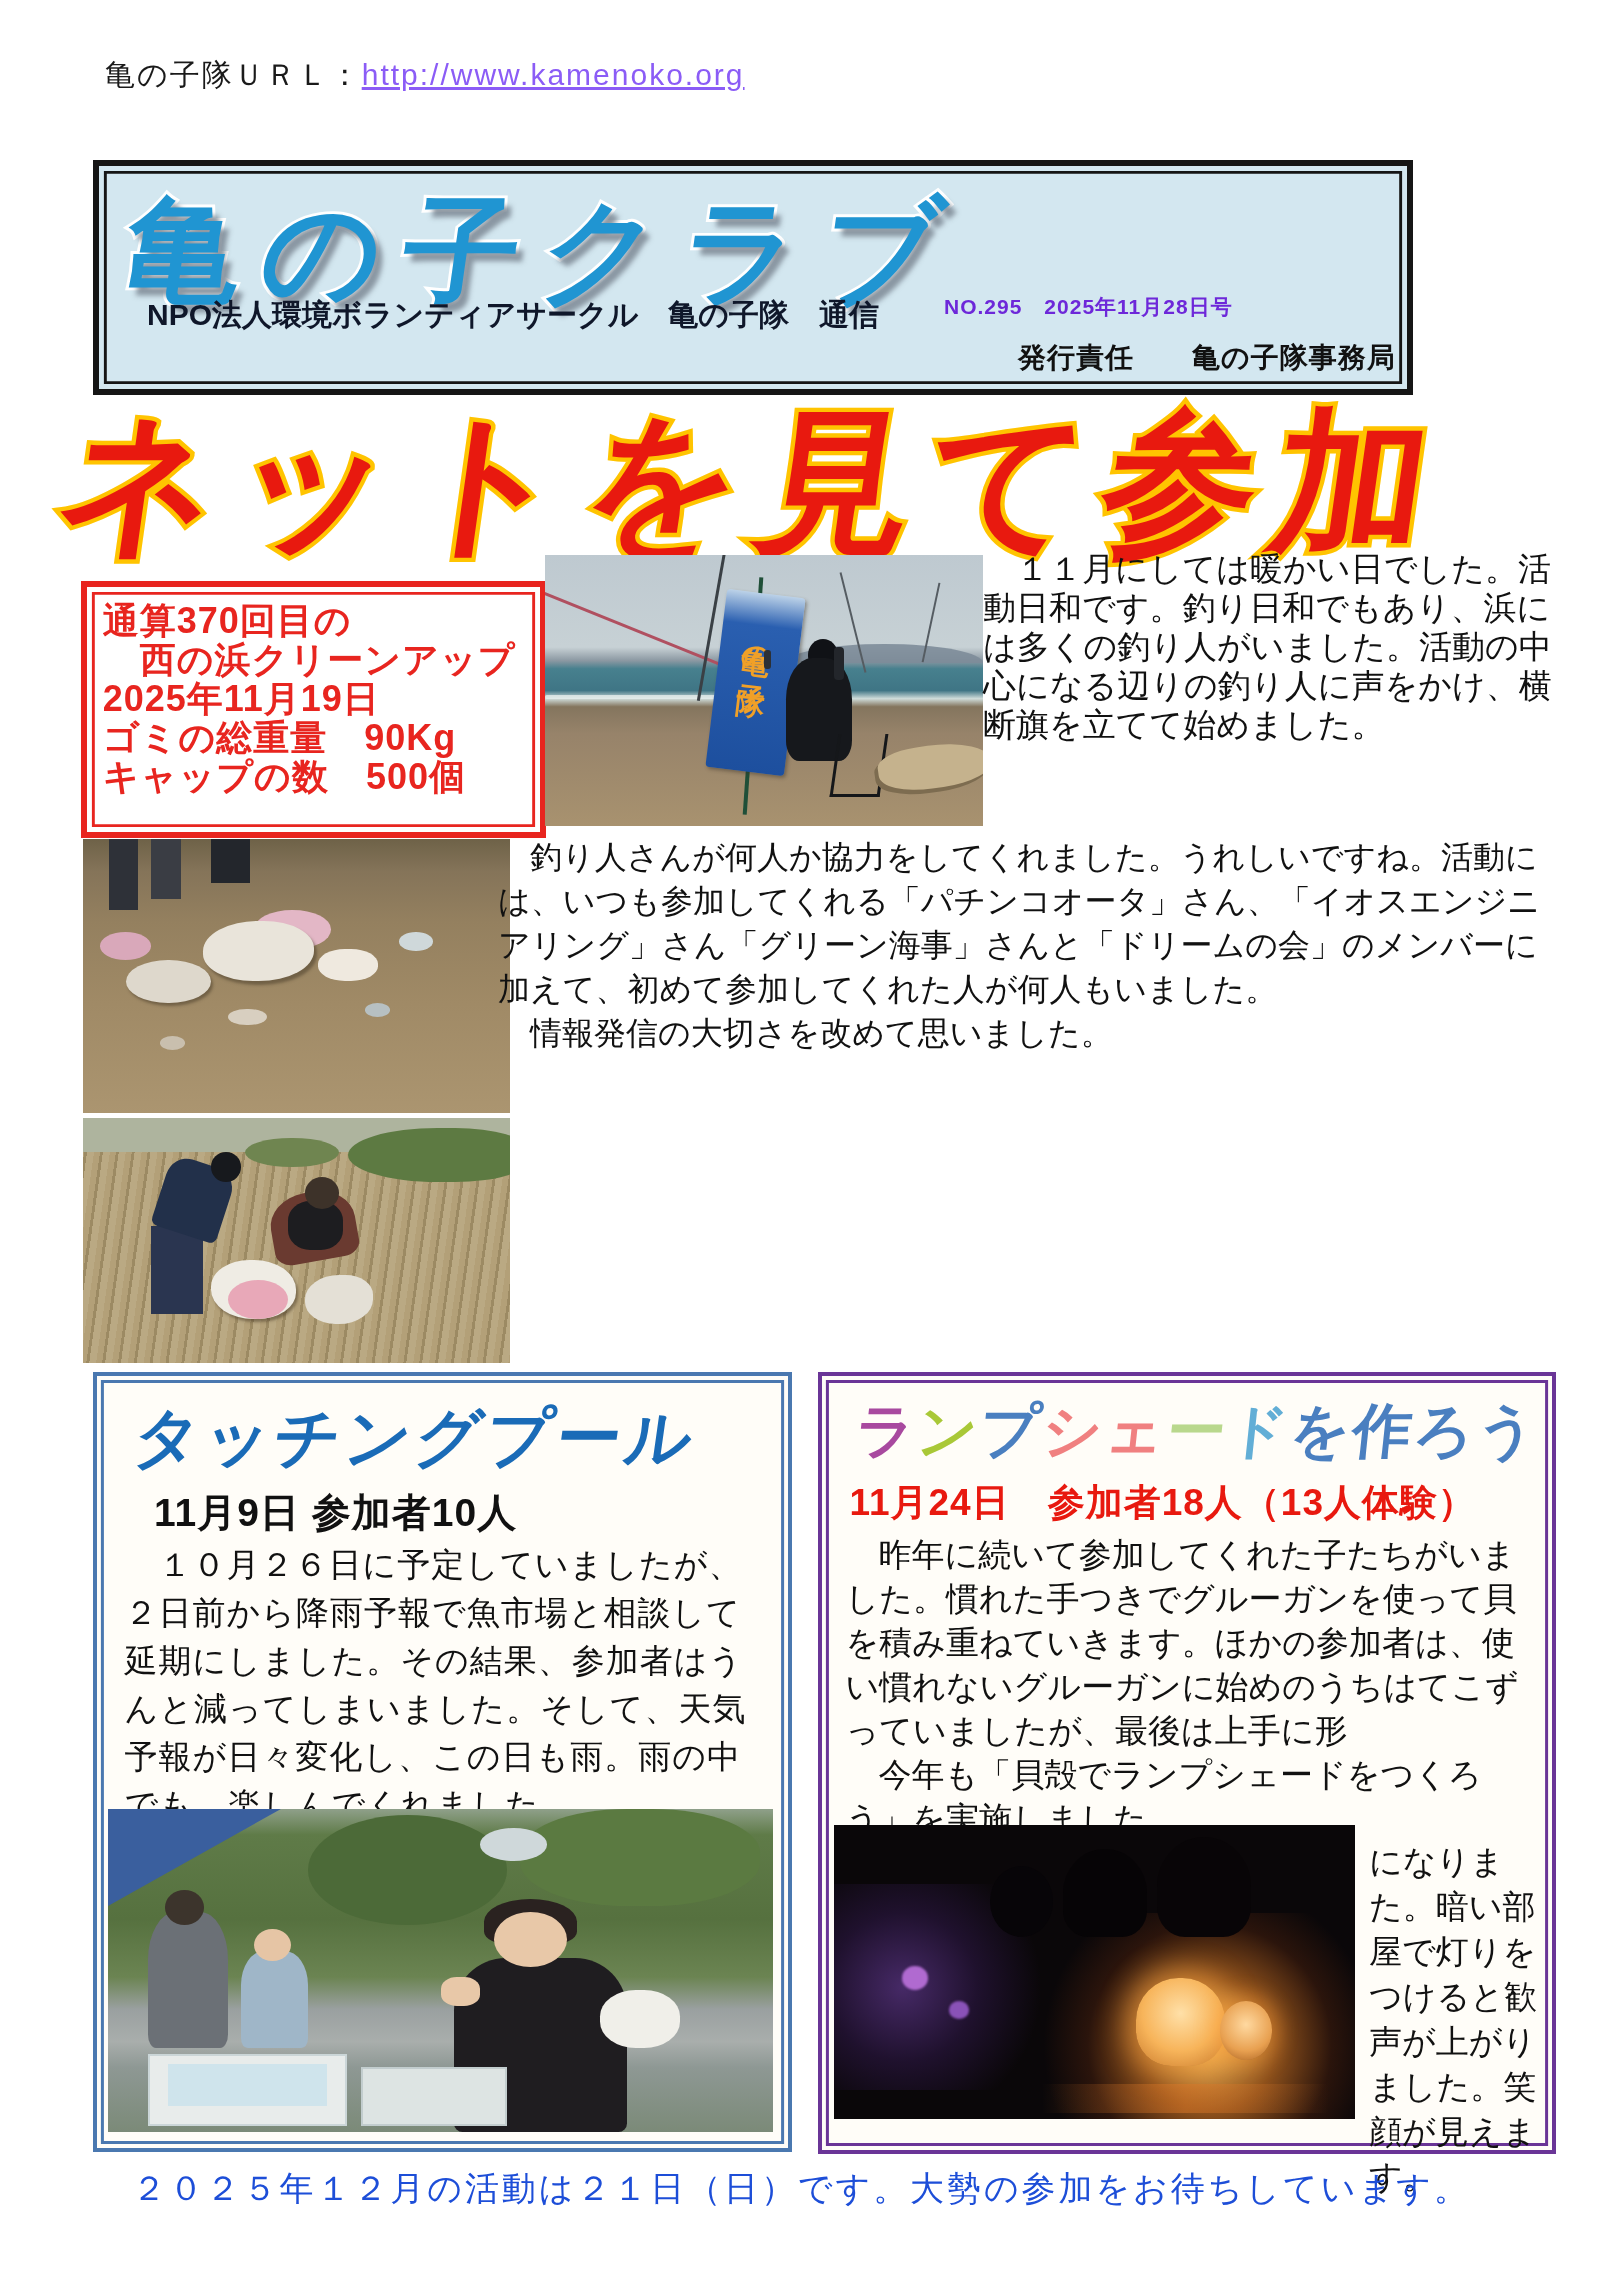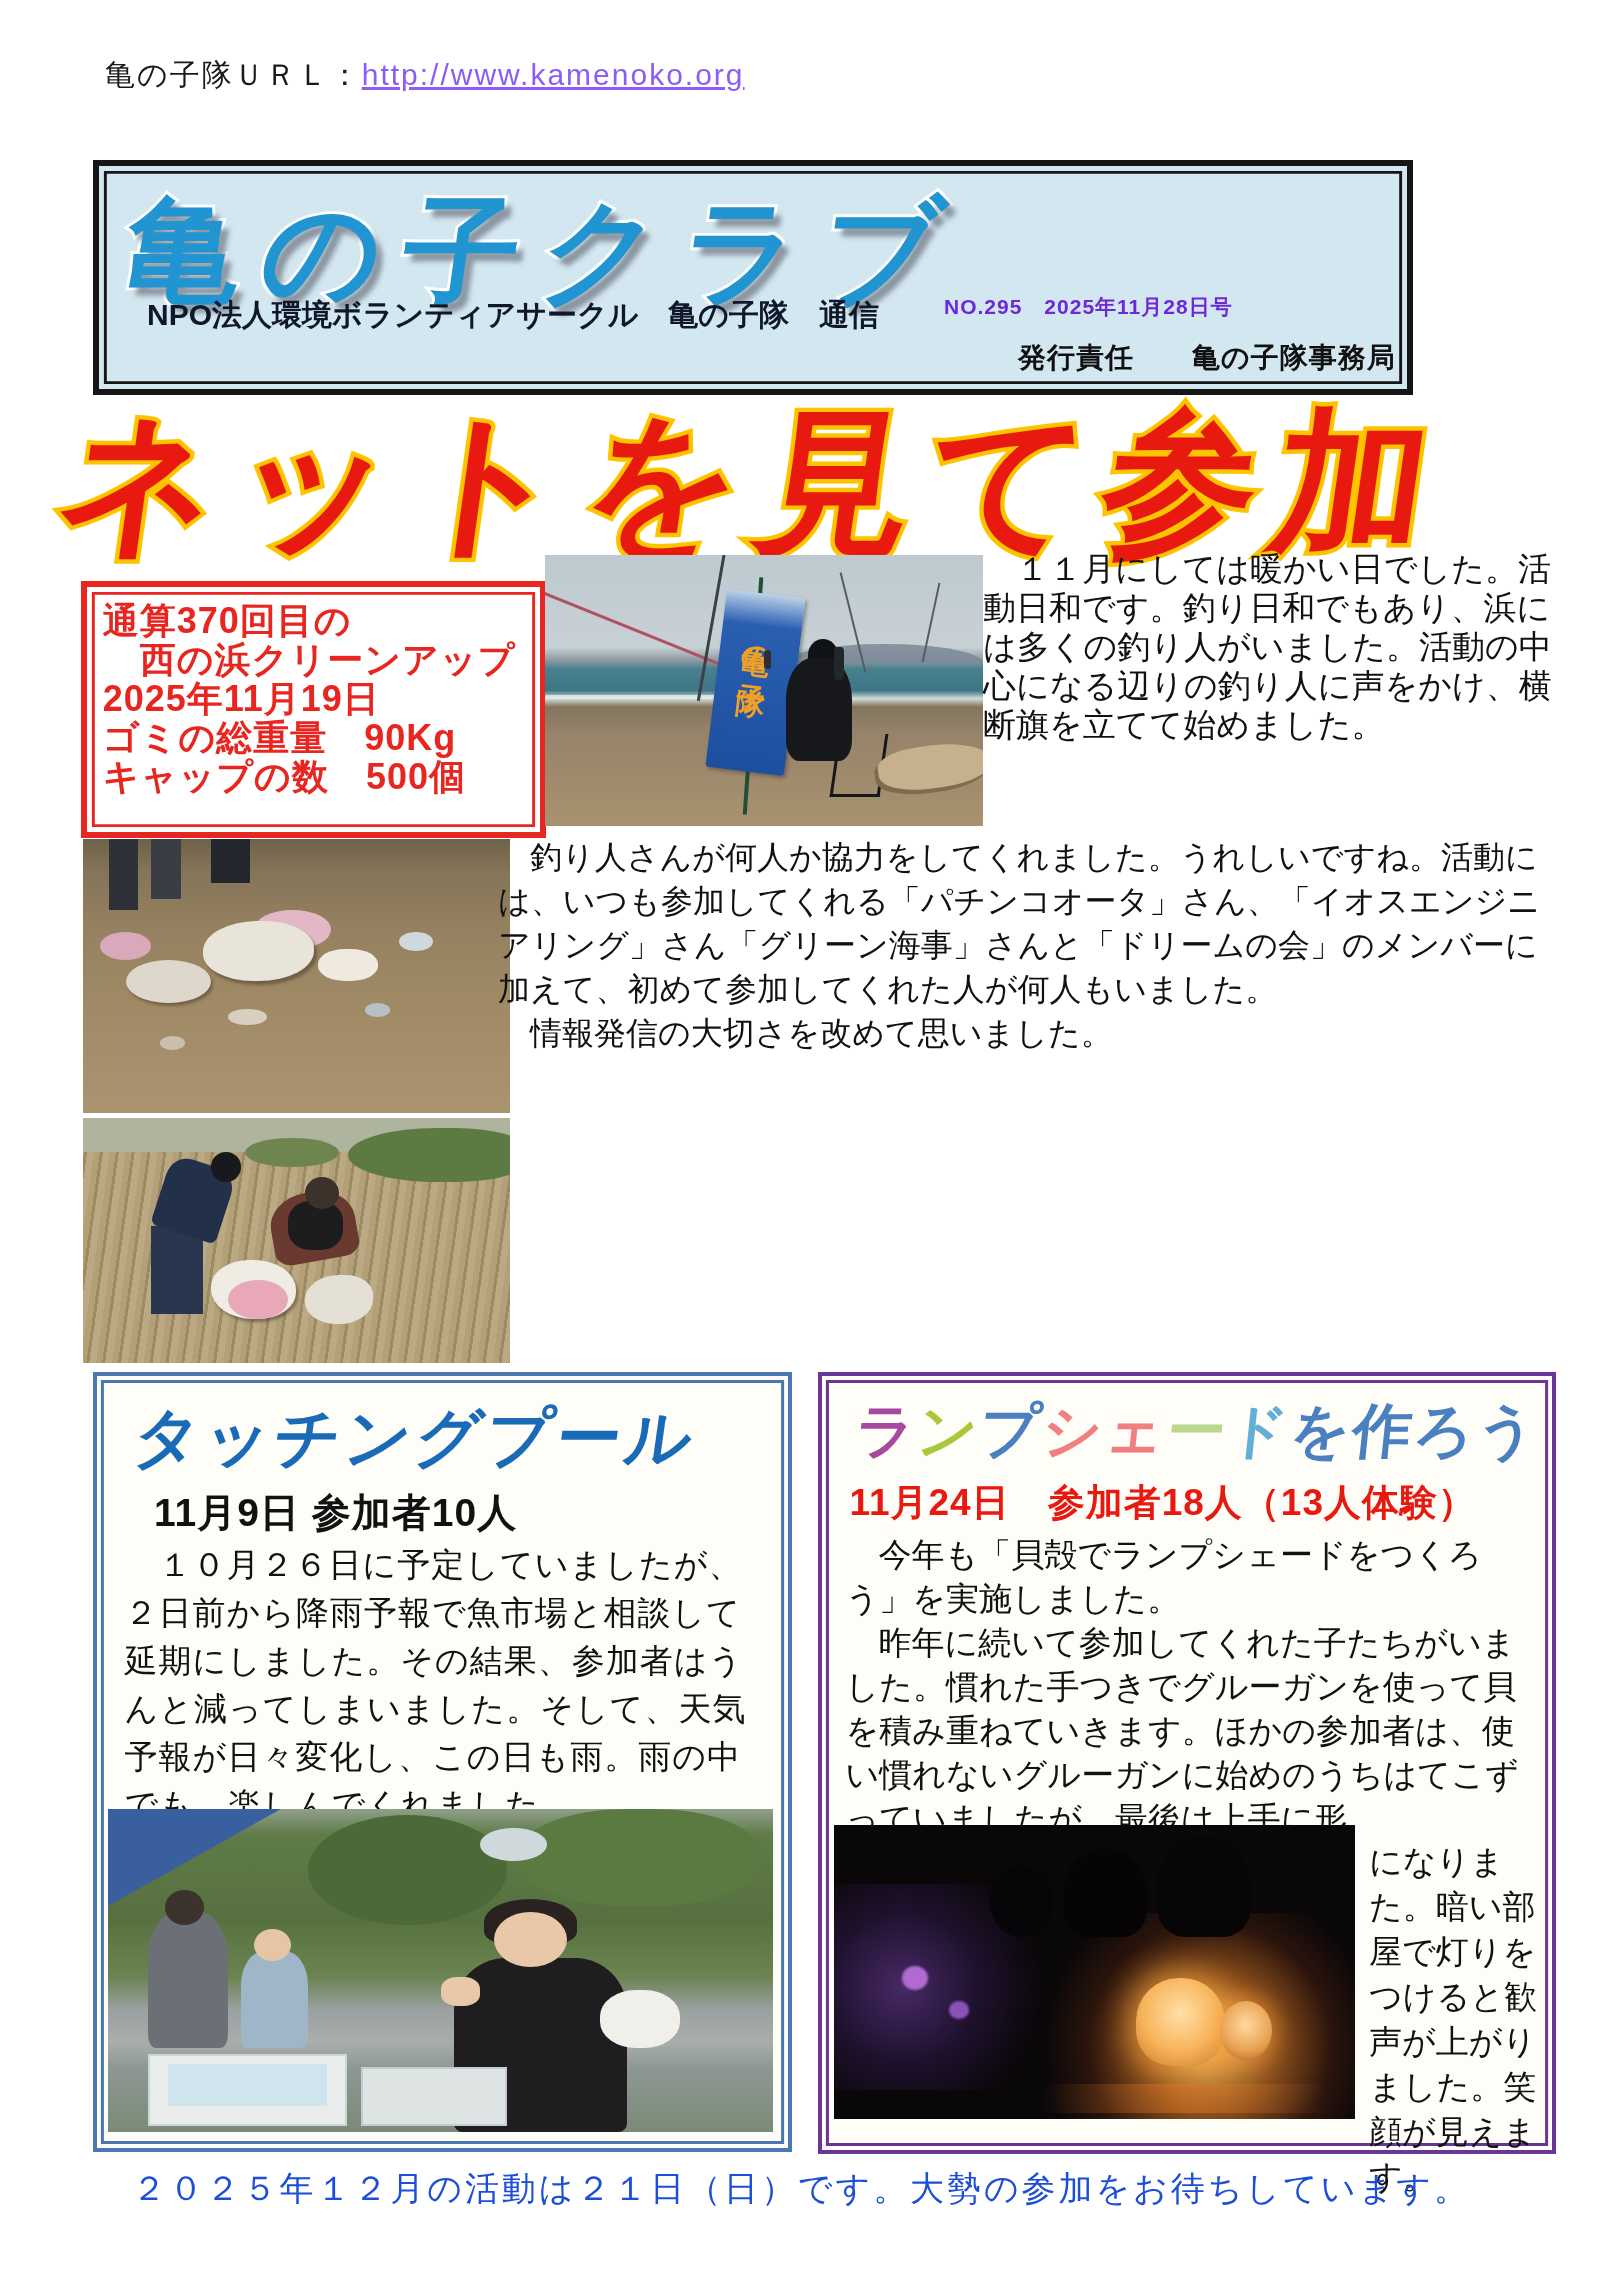--- a/index.html
+++ b/index.html
@@ -241,22 +241,22 @@
     <div class="bagwhite"></div>
     <div class="box1"></div>
     <div class="box1in"></div>
     <div class="box2"></div>
   </div>
 
   <div class="abs purplebox">
     <div class="ls-title"><span style="color: rgb(168, 73, 159);">ラ</span><span style="color: rgb(169, 200, 55);">ン</span><span style="color: rgb(74, 127, 192);">プ</span><span style="color: rgb(240, 128, 128);">シ</span><span style="color: rgb(240, 128, 128);">ェ</span><span style="color: rgb(185, 216, 141);">ー</span><span style="color: rgb(98, 174, 214);">ド</span><span style="color: rgb(74, 127, 192);">を</span><span style="color: rgb(74, 127, 192);">作</span><span style="color: rgb(74, 127, 192);">ろ</span><span style="color: rgb(74, 127, 192);">う</span></div>
     <div class="ls-sub">11月24日　参加者18人（13人体験）</div>
     <div class="ls-body">
+      <div>　昨年に続いて参加してくれた子たちがいました。慣れた手つきでグルーガンを使って貝を積み重ねていきます。ほかの参加者は、使い慣れないグルーガンに始めのうちはてこずっていましたが、最後は上手に形</div>
       <div>　今年も「貝殻でランプシェードをつくろう」を実施しました。</div>
-      <div>　昨年に続いて参加してくれた子たちがいました。慣れた手つきでグルーガンを使って貝を積み重ねていきます。ほかの参加者は、使い慣れないグルーガンに始めのうちはてこずっていましたが、最後は上手に形</div>
     </div>
     <div class="ls-side">になりまた。暗い部屋で灯りをつけると歓声が上がりました。笑顔が見えます。</div>
   </div>
 
   <div class="abs photo p5">
     <div class="glowL"></div>
     <div class="dotp1"></div>
     <div class="dotp2"></div>
     <div class="glowR"></div>
     <div class="head1"></div>

